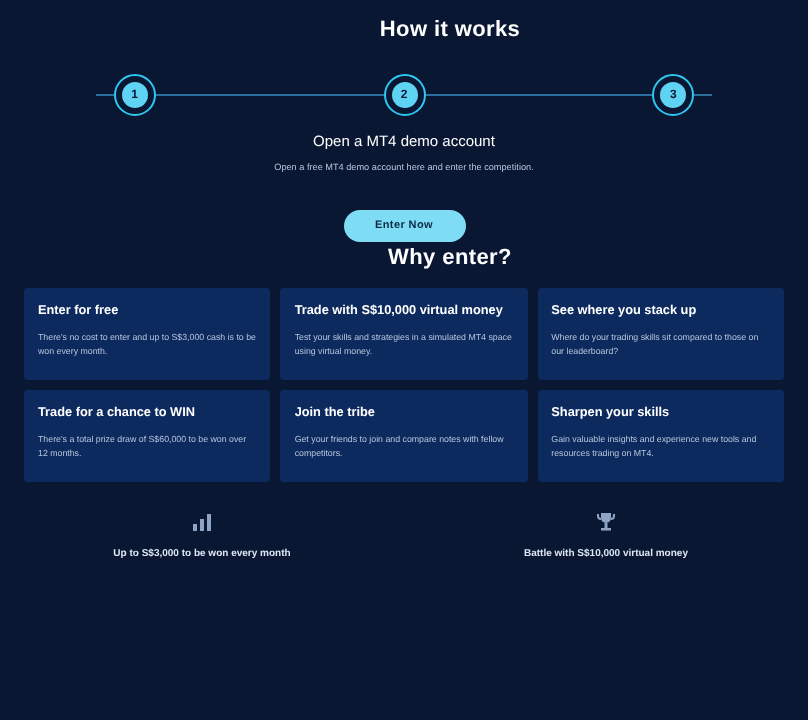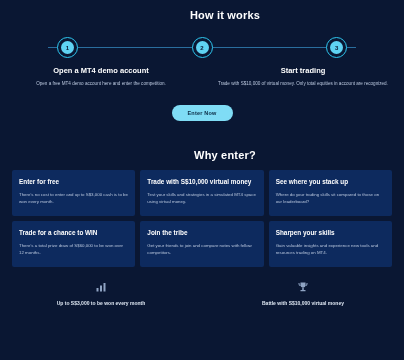--- a/index.html
+++ b/index.html
@@ -63,21 +63,21 @@
     display:flex;
     align-items:center;
     justify-content:center;
     line-height:1;
   }
 
   .steps { display:flex; margin-top:7px; }
   .step { flex:1; padding:0 12px; text-align:center; }
   .step-title {
     font-size:7.5px;
-    font-weight:bold;
+    font-weight:normal;
     color:#ffffff;
     line-height:1.35;
   }
   .step-desc {
     margin-top:4px;
     font-size:4.6px;
     line-height:1.55;
     color:#b9c6dd;
   }
 
@@ -90,21 +90,21 @@
     border-radius:11px;
     font-family:"Liberation Sans", sans-serif;
     font-size:5.5px;
     font-weight:bold;
     padding:5px 16px;
     cursor:pointer;
     letter-spacing:.2px;
   }
 
   
-  #whyEnterTitle { margin-top:28px; }
+  #whyEnterTitle { margin-top:2px; }
 
   .cards {
     margin-top:9px;
     padding:0 12px;
     display:grid;
     grid-template-columns:repeat(3,1fr);
     gap:5px;
   }
   .card {
     background:#0d2a5e;
@@ -173,24 +173,20 @@
           <div class="node-dot">3</div>
         </div>
       </div>
     </div>
   </div>
 
   <div class="steps">
     <div class="step">
       <div class="step-title">Open a MT4 demo account</div>
       <div class="step-desc">Open a free MT4 demo account here and enter the competition.</div>
-    </div>
-    <div class="step">
-      <div class="step-title">Start trading</div>
-      <div class="step-desc">Trade with S$10,000 of virtual money. Only total equities in account are recognized.</div>
     </div>
   </div>
 
   <div class="cta-wrap">
     <button class="cta-btn">Enter Now</button>
   </div>
 
   <div class="section-title" id="whyEnterTitle">Why enter?</div>
 
   <div class="cards">

